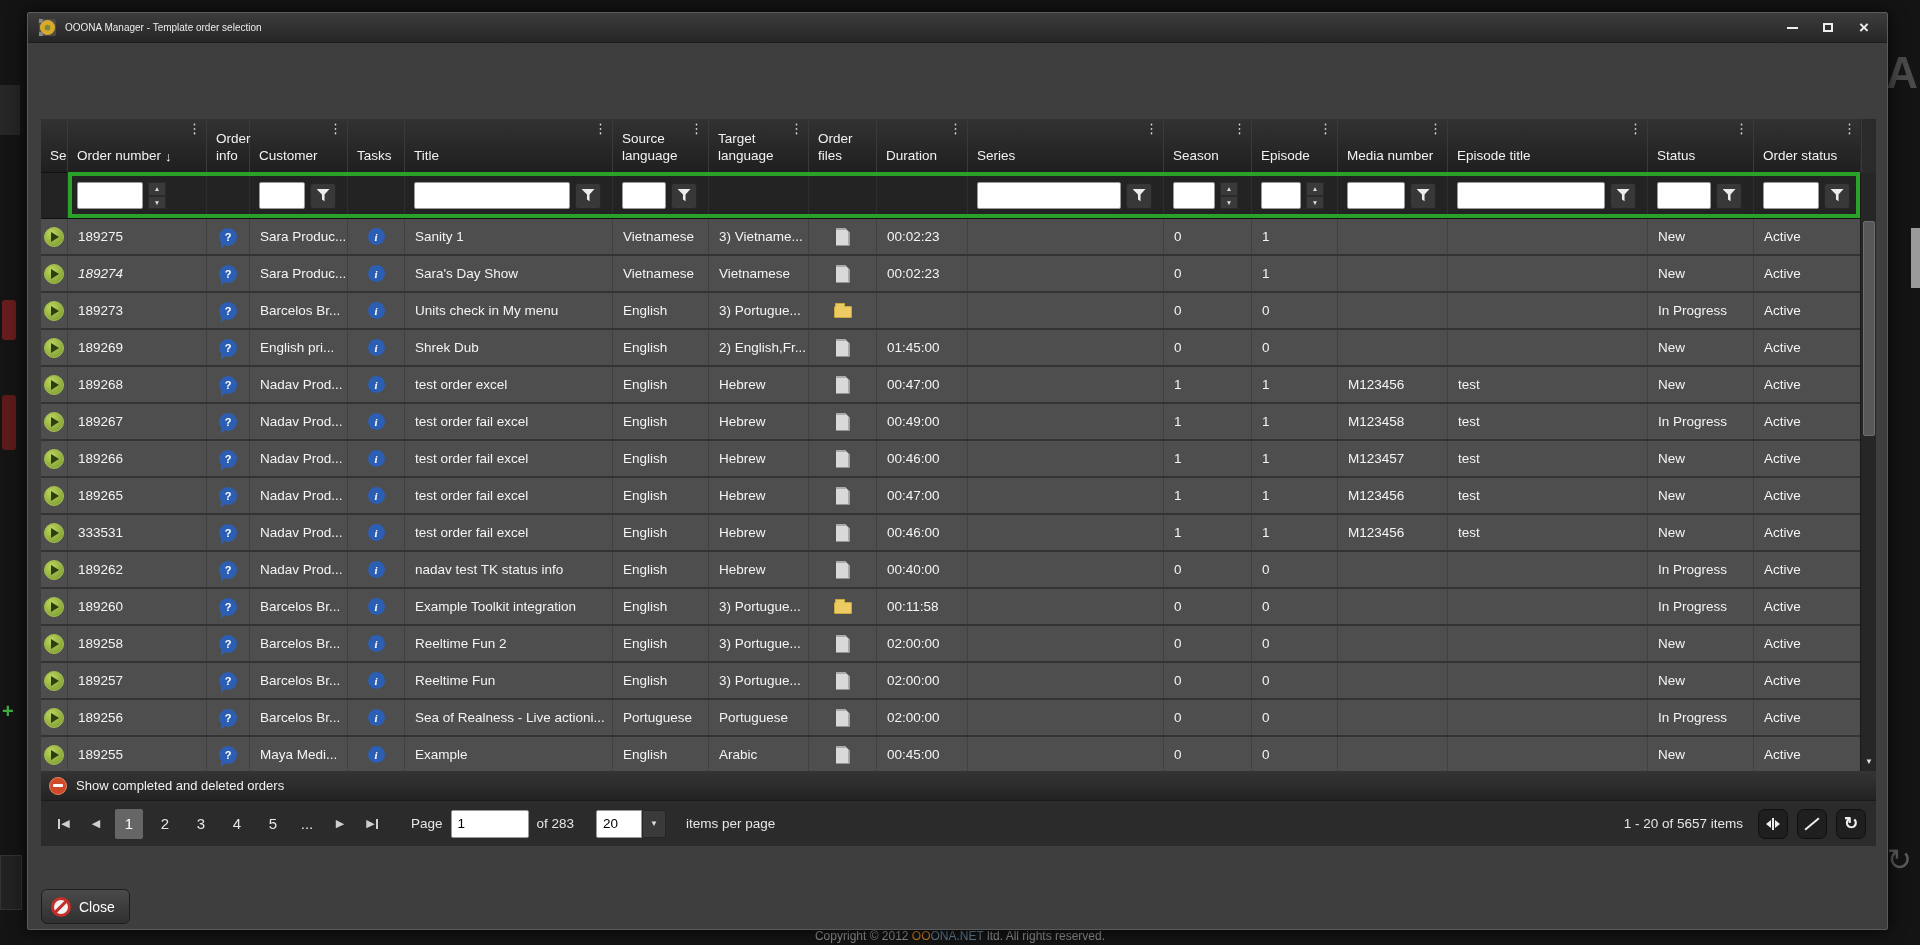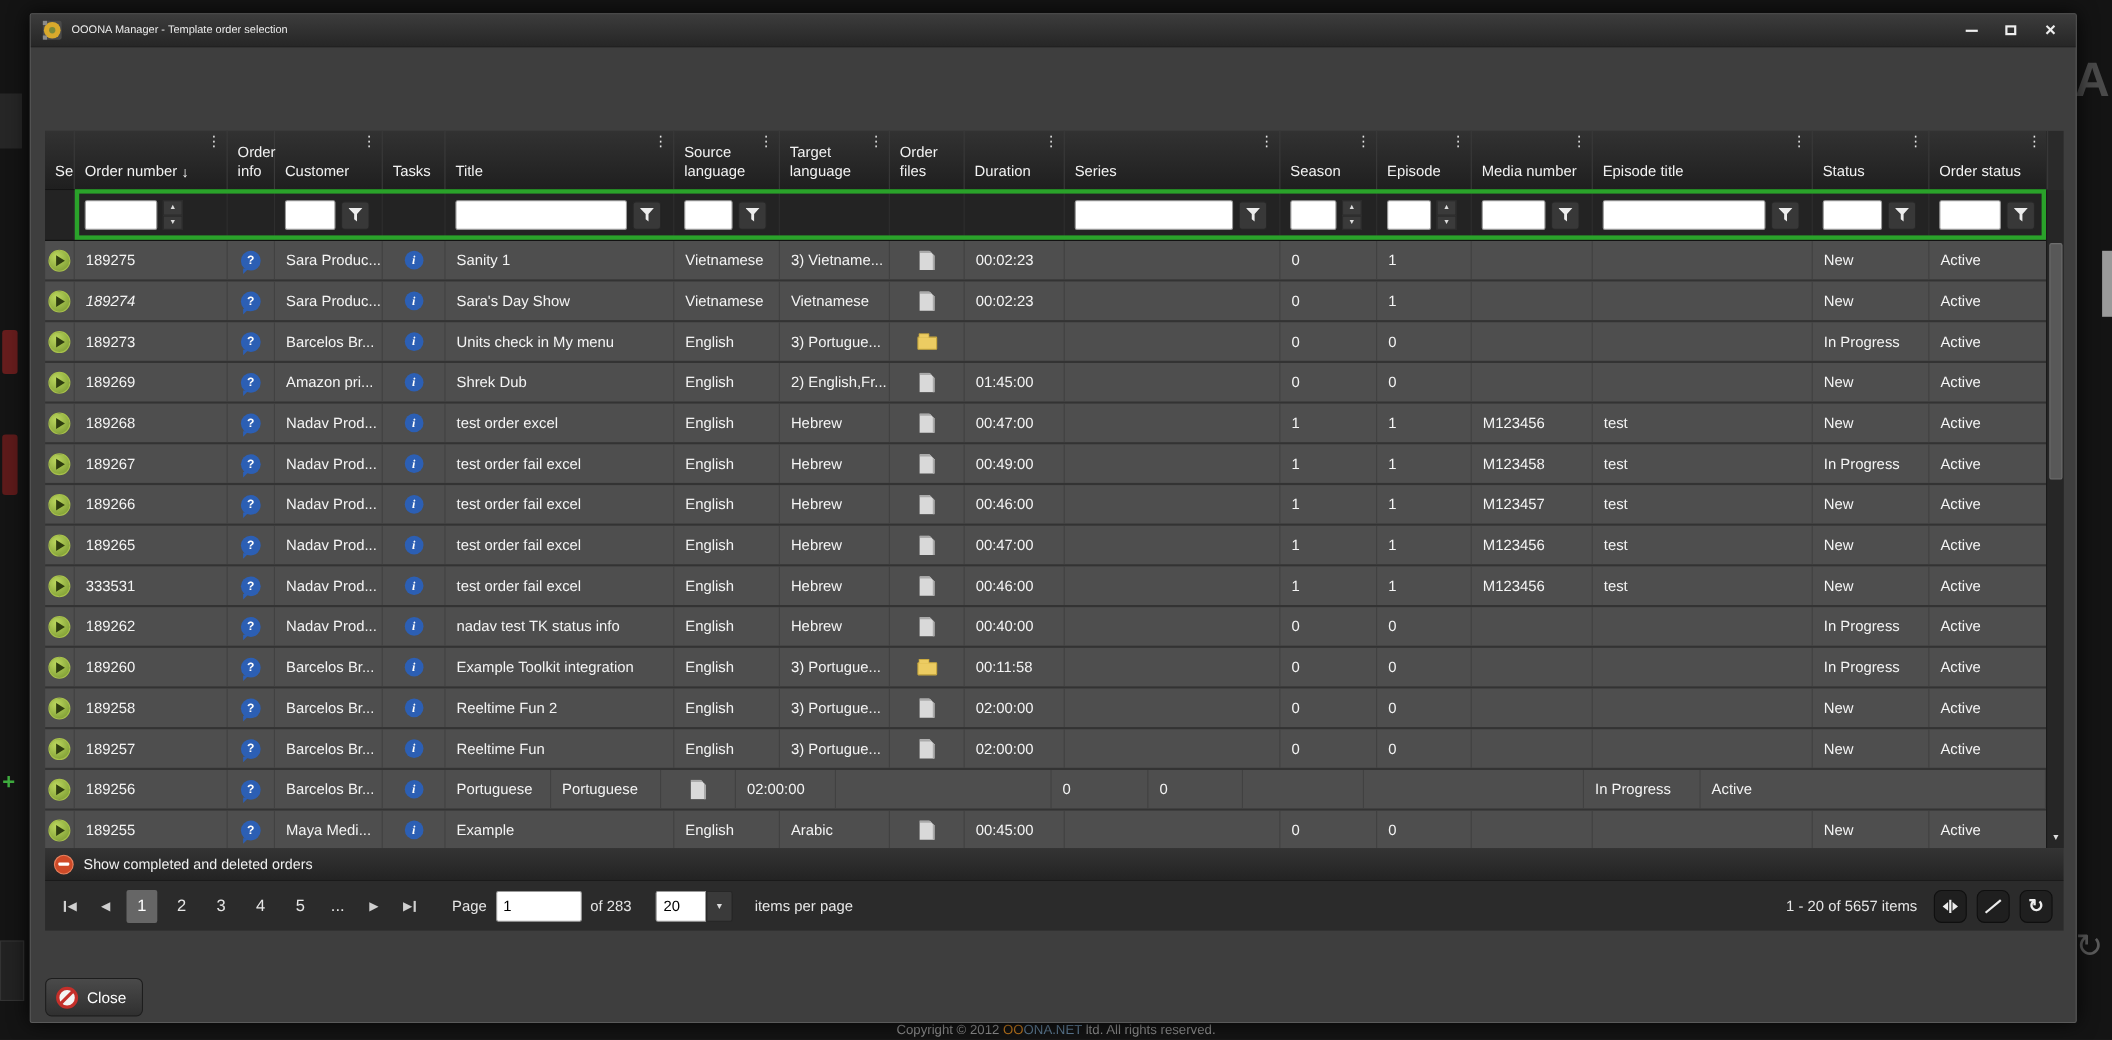--- a/index.html
+++ b/index.html
@@ -423,21 +423,21 @@
               <div class="gcell" style="width: 108px; flex: 1 0 108px;">Active</div>
             </div>
             <div class="grow">
               <div class="gcell icon-cell" style="width: 27px; flex: 0 0 27px;">
                 <span class="play-icon"></span>
               </div>
               <div class="gcell" style="width: 139px; flex: 0 0 139px;">189269</div>
               <div class="gcell icon-cell" style="width: 43px; flex: 0 0 43px;">
                 <span class="q-bubble">?</span>
               </div>
-              <div class="gcell" style="width: 98px; flex: 0 0 98px;">Amazon pri...</div>
+              <div class="gcell" style="width: 98px; flex: 0 0 98px;">English pri...</div>
               <div class="gcell icon-cell" style="width: 57px; flex: 0 0 57px;">
                 <span class="i-circle">i</span>
               </div>
               <div class="gcell" style="width: 208px; flex: 0 0 208px;">Shrek Dub</div>
               <div class="gcell" style="width: 96px; flex: 0 0 96px;">English</div>
               <div class="gcell" style="width: 100px; flex: 0 0 100px;">2) English,Fr...</div>
               <div class="gcell icon-cell" style="width: 68px; flex: 0 0 68px;">
                 <span class="doc-icon"></span>
               </div>
               <div class="gcell" style="width: 91px; flex: 0 0 91px;">01:45:00</div>
@@ -697,20 +697,21 @@
                 <span class="play-icon"></span>
               </div>
               <div class="gcell" style="width: 139px; flex: 0 0 139px;">189256</div>
               <div class="gcell icon-cell" style="width: 43px; flex: 0 0 43px;">
                 <span class="q-bubble">?</span>
               </div>
               <div class="gcell" style="width: 98px; flex: 0 0 98px;">Barcelos Br...</div>
               <div class="gcell icon-cell" style="width: 57px; flex: 0 0 57px;">
                 <span class="i-circle">i</span>
               </div>
+              <div class="gcell" style="width: 208px; flex: 0 0 208px;">Sea of Realness - Live actioni...</div>
               <div class="gcell" style="width: 96px; flex: 0 0 96px;">Portuguese</div>
               <div class="gcell" style="width: 100px; flex: 0 0 100px;">Portuguese</div>
               <div class="gcell icon-cell" style="width: 68px; flex: 0 0 68px;">
                 <span class="doc-icon"></span>
               </div>
               <div class="gcell" style="width: 91px; flex: 0 0 91px;">02:00:00</div>
               <div class="gcell" style="width: 196px; flex: 0 0 196px;"></div>
               <div class="gcell" style="width: 88px; flex: 0 0 88px;">0</div>
               <div class="gcell" style="width: 86px; flex: 0 0 86px;">0</div>
               <div class="gcell" style="width: 110px; flex: 0 0 110px;"></div>

